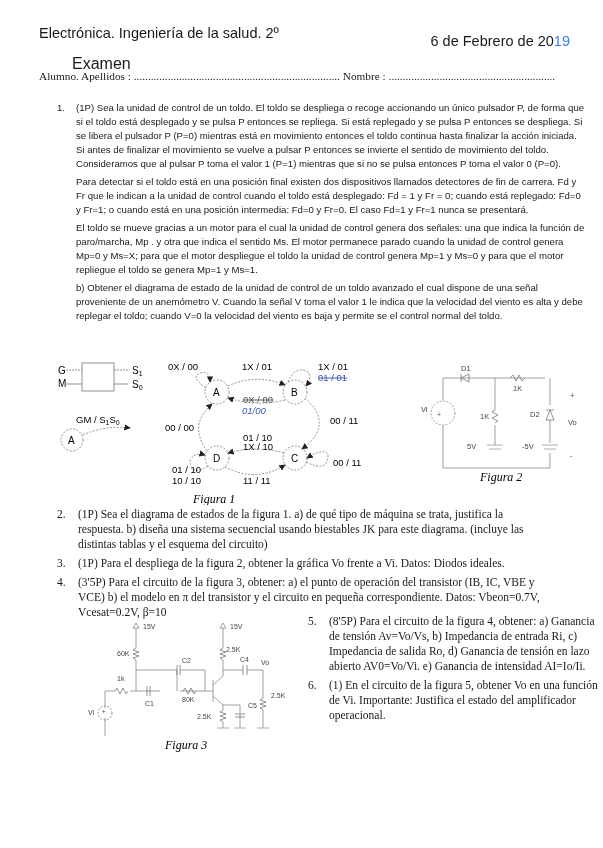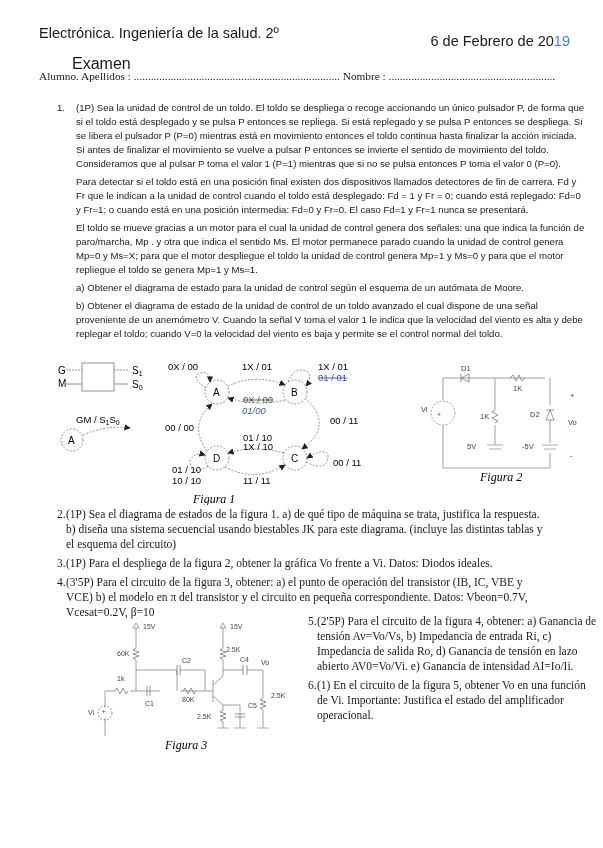--- a/index.html
+++ b/index.html
@@ -21,41 +21,40 @@
   .q1 .num { position: absolute; left: 0; top: 0; }
   .q1 .body { margin-left: 19px; }
   .q1 p { margin: 0 0 4px 0; }
   .q1 b { font-weight: normal; }
 
   .fig-cap { font-family: "Liberation Serif", "DejaVu Serif", serif; font-style: italic; font-size: 12px; }
 
   .ol2 { left: 57px; top: 507px; width: 490px; font-size: 11.5px; line-height: 15px; }
   .item { position: relative; margin-bottom: 4px; }
   .item .num { position: absolute; left: 0; top: 0; }
-  .item .txt { margin-left: 9px; }
+  .item .txt { margin-left: 21px; }
 
   .ol3 { left: 308px; top: 614px; width: 290px; font-size: 11.5px; line-height: 15px; }
 
   svg text { font-family: "Liberation Sans", "DejaVu Sans", sans-serif; }
 </style>
 </head>
 <body>
 
 <div class="abs sans hdr-title">Electrónica. Ingeniería de la salud. 2º</div>
 <div class="abs sans hdr-date"><span>6 de Febrero de 20</span><span class="hw">19</span></div>
 <div class="abs sans hdr-exam">Examen</div>
 <div class="abs serif hdr-student">Alumno. Apellidos : ......................................................................... Nombre : ...........................................................</div>
 
 <div class="abs sans q1">
   <span class="num">1.</span>
   <div class="body" id="q1-body">
       <p><span>(1P) Sea la unidad de control de un toldo. El toldo se despliega o recoge accionando un único </span><b>pulsador P</b><span>, de forma que si el toldo está desplegado y se pulsa P entonces se repliega. Si está replegado y se pulsa P entonces se despliega. Si se libera el pulsador P (P=0) mientras está en movimiento entonces el toldo continua hasta finalizar la acción iniciada. Si antes de finalizar el movimiento se vuelve a pulsar P entonces se invierte el sentido de movimiento del toldo. Consideramos que al pulsar P toma el valor 1 (P=1) mientras que si no se pulsa entonces P toma el valor 0 (P=0).</span></p>
       <p><span>Para detectar si el toldo está en una posición final existen </span><b>dos</b><span> dispositivos llamados </span><b>detectores de fin de carrera</b><span>. Fd y Fr que le indican a la unidad de control cuando el toldo está desplegado: Fd = 1 y Fr = 0; cuando está replegado: Fd=0 y Fr=1; o cuando está en una posición intermedia: Fd=0 y Fr=0. El caso Fd=1 y Fr=1 nunca se presentará.</span></p>
       <p><span>El toldo se mueve gracias a un </span><b>motor</b><span> para el cual la unidad de control genera dos señales: una que indica la función de </span><b>paro/marcha</b><span>, Mp . y otra que indica el </span><b>sentido</b><span> Ms. El motor permanece parado cuando la unidad de control genera Mp=0 y Ms=X; para que el motor despliegue el toldo la unidad de control genera Mp=1 y Ms=0 y para que el motor repliegue el toldo se genera Mp=1 y Ms=1.</span></p>
-      <p><span>a) Obtener el diagrama de estado para la unidad de control según el esquema de un autómata de Moore.</span></p>
       <p><span>b) Obtener el diagrama de estado de la unidad de control de un toldo avanzado el cual dispone de una señal proveniente de un anemómetro V. Cuando la señal V toma el valor 1 le indica que la velocidad del viento es alta y debe replegar el toldo; cuando V=0 la velocidad del viento es baja y permite se el control normal del toldo.</span></p>
     </div>
 </div>
 
 <svg class="abs" style="left:50px; top:355px;" width="335" height="150">
   <defs>
     <marker id="ah" markerWidth="8" markerHeight="8" refX="7" refY="4" orient="auto">
       <path d="M0,0 L8,4 L0,8 z" fill="#222"></path>
     </marker>
   </defs>
@@ -249,19 +248,19 @@
     <text x="163" y="90">C5</text>
     <text x="176" y="47">Vo</text>
     <text x="3" y="97">Vi</text>
   </g>
   <text x="80" y="131" class="fig-cap" font-style="italic" font-size="12">Figura 3</text>
 </svg>
 
 <div class="abs serif ol3">
   <div class="item">
     <span class="num">5.</span>
-    <div class="txt">(2'5P) Para el circuito de la figura 4, obtener: a) Ganancia de tensión Av=Vo/Vs, b) Impedancia de entrada Ri, c) Impedancia de salida Ro, d) Ganancia de tensión en lazo abierto AV0=Vo/Vi. e) Ganancia de intensidad AI=Io/Ii.</div>
+    <div class="txt">(8'5P) Para el circuito de la figura 4, obtener: a) Ganancia de tensión Av=Vo/Vs, b) Impedancia de entrada Ri, c) Impedancia de salida Ro, d) Ganancia de tensión en lazo abierto AV0=Vo/Vi. e) Ganancia de intensidad AI=Io/Ii.</div>
   </div>
   <div class="item">
     <span class="num">6.</span>
     <div class="txt">(1) En el circuito de la figura 5, obtener Vo en una función de Vi. Importante: Justifica el estado del amplificador operacional.</div>
   </div>
 </div>
 
 </body></html>

